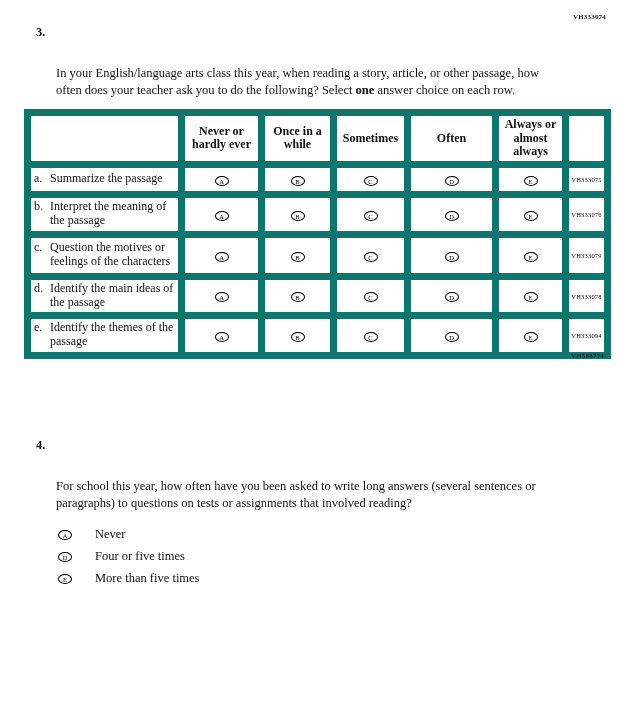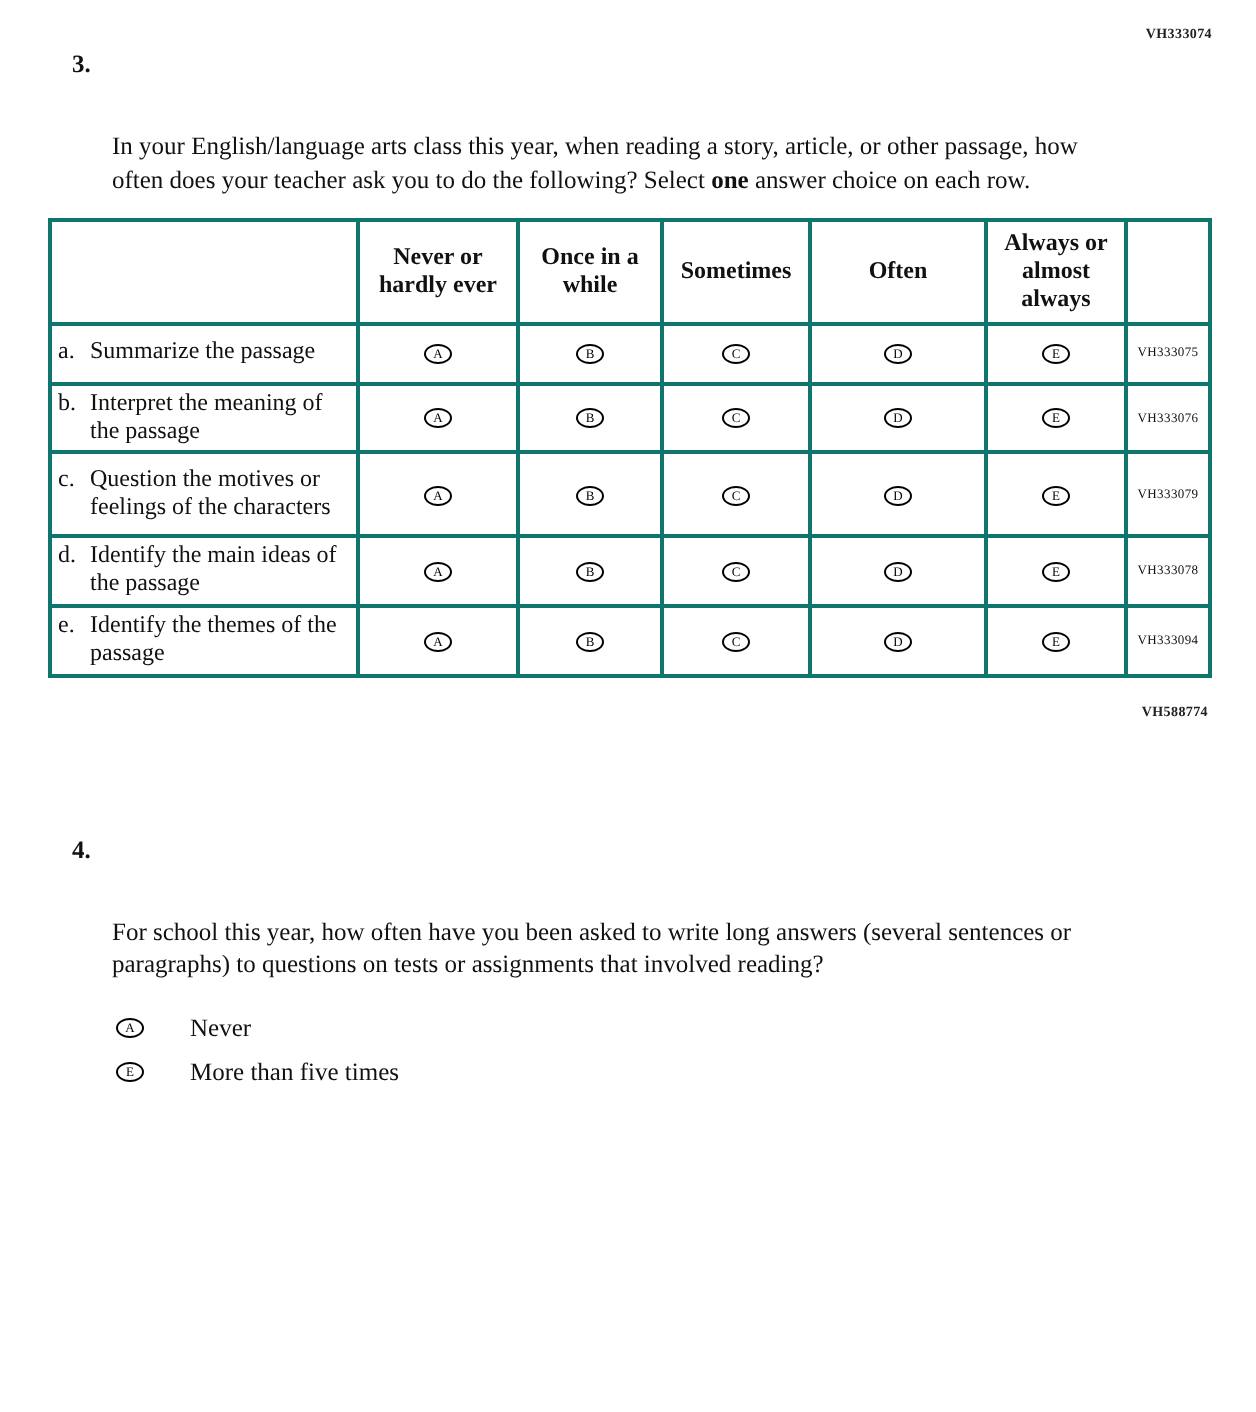--- a/index.html
+++ b/index.html
@@ -45,21 +45,21 @@
   }
 
   table.q3-table {
     border-collapse: collapse;
     margin-left: 24px;
     margin-top: 10px;
     table-layout: fixed;
     width: 580px;
   }
   table.q3-table th, table.q3-table td {
-    border: 2px solid #0f766e;
+    border: 7px solid #0f766e;
     vertical-align: middle;
   }
   table.q3-table th {
     font-size: 12px;
     font-weight: bold;
     text-align: center;
     height: 52px;
     line-height: 1.15;
     padding: 2px 4px;
   }
@@ -244,18 +244,22 @@
     <span class="qnum">4.</span>
     <div class="qtext">For school this year, how often have you been asked to write long answers (several sentences or paragraphs) to questions on tests or assignments that involved reading?</div>
   </div>
 
   <div class="options">
     <div class="option">
       <span class="bubble">A</span>
       <span class="option-label">Never</span>
     </div>
     <div class="option">
+      <span class="bubble">D</span>
+      <span class="option-label">Four or five times</span>
+    </div>
+    <div class="option">
       <span class="bubble">E</span>
       <span class="option-label">More than five times</span>
     </div>
   </div>
 
 </div>
 
 </body></html>

